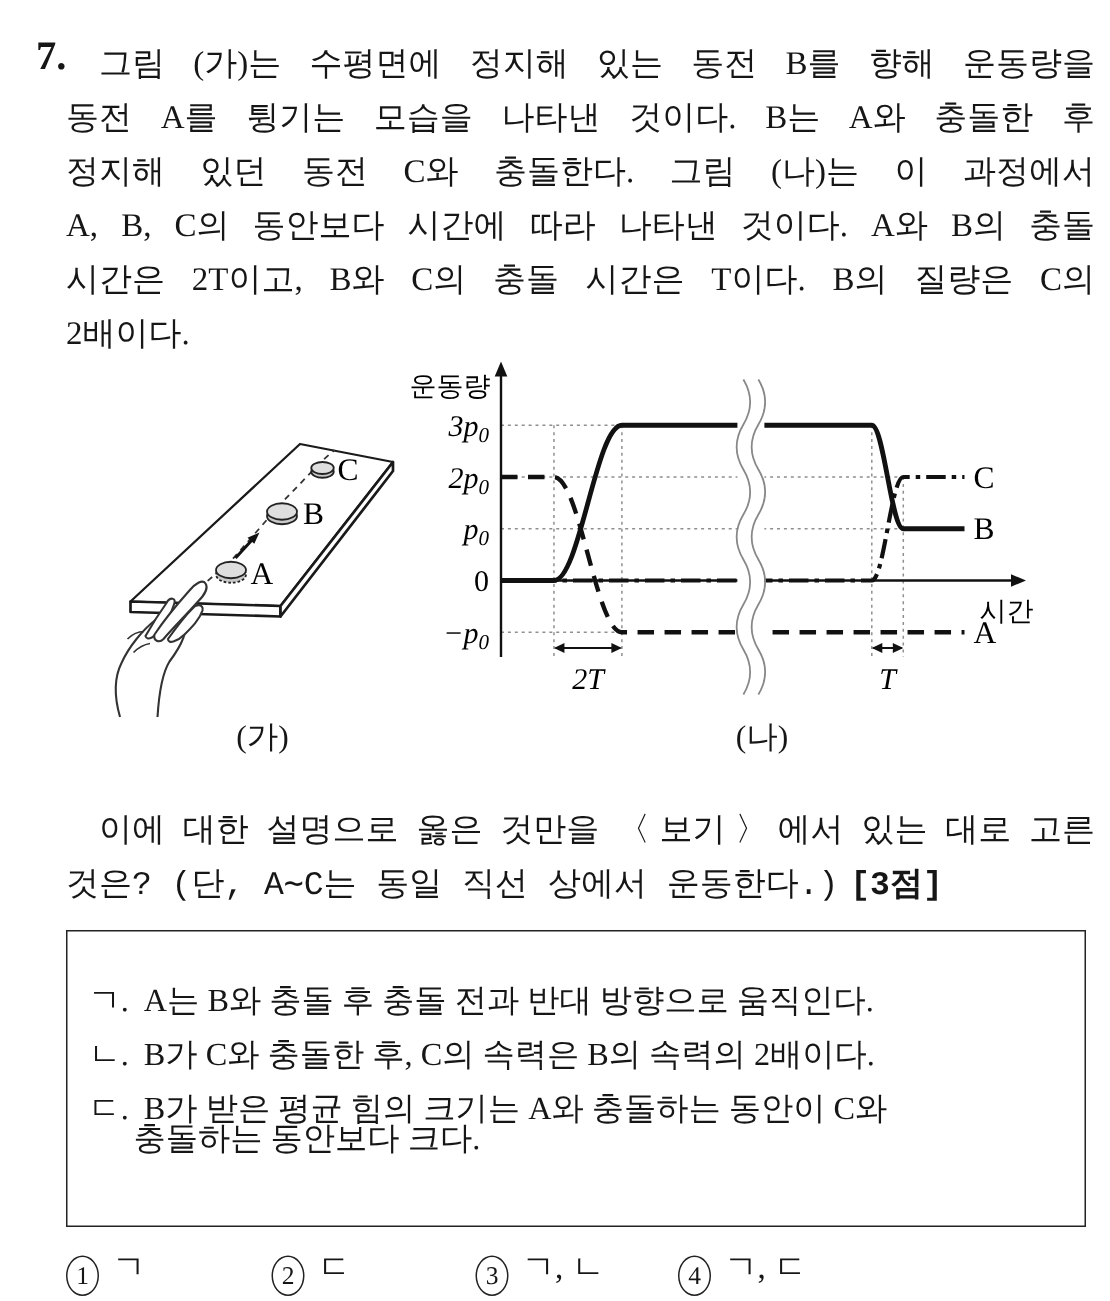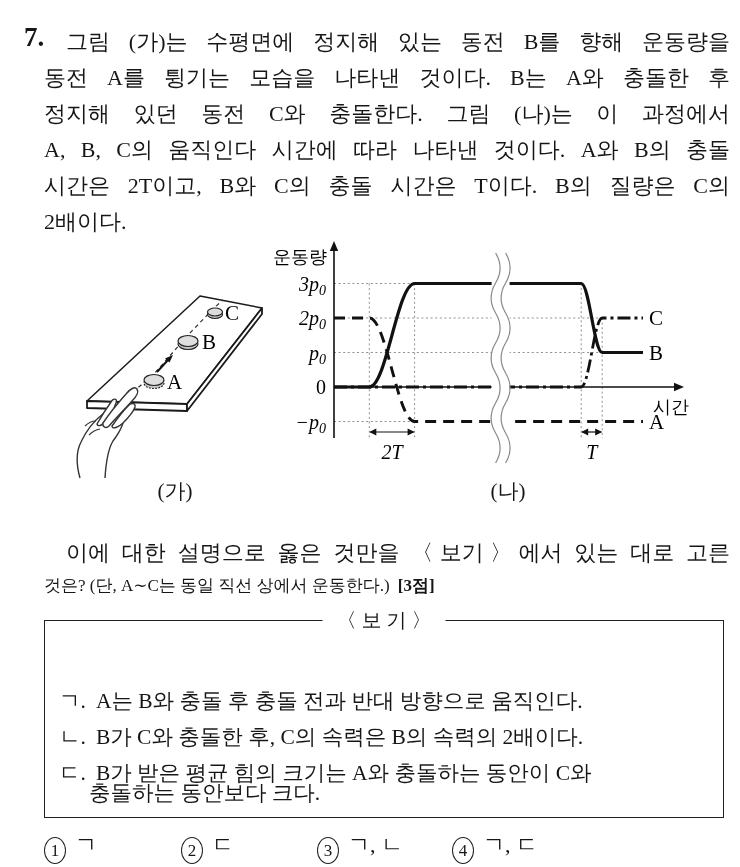--- a/index.html
+++ b/index.html
@@ -4,46 +4,46 @@
 <style>
   html,body{margin:0;padding:0;background:#ffffff;}
   .page{position:relative;width:740px;height:867px;background:#fff;
         font-family:"Liberation Serif","DejaVu Serif",serif;color:#161616;overflow:hidden;}
   .q-num{position:absolute;left:24px;top:22px;font-size:27px;font-weight:bold;}
   .q-line{position:absolute;left:44px;width:686px;font-size:22px;line-height:30px;
           text-align:justify;text-align-last:justify;}
   .q-line.first{left:66px;width:664px;}
   .q-line.noj{text-align:center;text-align-last:left;}
   .caption{position:absolute;top:477px;width:120px;text-align:center;font-size:21px;}
-  .prompt2{position:absolute;left:44px;top:574px;font-size:17px;}
+  .prompt2{position:absolute;left:44px;top:574px;font-size:22px;font-family:Liberation Mono, monospace;}
   .score{font-weight:bold;margin-left:8px;}
   .bogi-box{position:absolute;left:44px;top:620px;width:678px;height:196px;
             border:1.6px solid #222;}
   .bogi-title{position:absolute;top:-14px;left:50%;transform:translateX(-50%);
               background:#fff;padding:0 14px;font-size:20px;white-space:nowrap;}
-  .bogi-row{position:absolute;left:14px;font-size:21.5px;white-space:nowrap;margin-top:34px;}
+  .bogi-row{position:absolute;left:14px;font-size:21.5px;white-space:nowrap;}
   .bogi-row .marker{margin-right:10px;}
   .bogi-row.cont{left:44px;}
   .choice{position:absolute;top:830px;font-size:22px;white-space:nowrap;cursor:pointer;}
   .cnum{display:inline-block;width:20px;height:25px;border:1.6px solid #222;border-radius:50%;
         text-align:center;line-height:25px;font-size:17px;margin-right:9px;vertical-align:-4px;
         font-family:"Liberation Serif","DejaVu Serif",serif;}
   svg text{font-family:"Liberation Serif","DejaVu Serif",serif;}
   svg .kr{font-family:"Liberation Sans","DejaVu Sans",sans-serif;}
 </style>
 </head>
 <body>
 
 <div class="page">
 
   <div class="q-num">7.</div>
   <div class="q-line first" style="top:27px">그림 (가)는 수평면에 정지해 있는 동전 B를 향해 운동량을</div>
   <div class="q-line" style="top:63px">동전 A를 튕기는 모습을 나타낸 것이다. B는 A와 충돌한 후</div>
   <div class="q-line" style="top:99px">정지해 있던 동전 C와 충돌한다. 그림 (나)는 이 과정에서</div>
-  <div class="q-line" style="top:135px">A, B, C의 움직인다 시간에 따라 나타낸 것이다. A와 B의 충돌</div>
+  <div class="q-line" style="top:135px">A, B, C의 동안보다 시간에 따라 나타낸 것이다. A와 B의 충돌</div>
   <div class="q-line" style="top:171px">시간은 2T이고, B와 C의 충돌 시간은 T이다. B의 질량은 C의</div>
   <div class="q-line noj" style="top:207px">2배이다.</div>
 
   <svg style="position:absolute;left:35px;top:285px" width="235" height="215" viewBox="35 285 235 215">
     <path d="M200,296 L262,308 L187,404 L87,401 Z" fill="#fff" stroke="#1a1a1a" stroke-width="1.5" stroke-linejoin="round"></path>
     <path d="M87,401 L187,404 L187,411 L87,408 Z" fill="#fff" stroke="#1a1a1a" stroke-width="1.8" stroke-linejoin="round"></path>
     <path d="M187,404 L262,308 L262,314 L187,411 Z" fill="#fff" stroke="#1a1a1a" stroke-width="1.8" stroke-linejoin="round"></path>
     <path d="M127,397 L154,374 L188,335 L215,307 L223,300" fill="none" stroke="#333" stroke-width="1.2" stroke-dasharray="4 3.5"></path>
     <line x1="157" y1="372" x2="168" y2="360" stroke="#111" stroke-width="2"></line>
     <polygon points="173,355 169.5,362.5 165,358.5" fill="#111"></polygon>
@@ -113,21 +113,20 @@
 
   <div class="caption" style="left:115px">(가)</div>
   <div class="caption" style="left:448px">(나)</div>
 
   <div class="q-line first" style="top:538px">이에 대한 설명으로 옳은 것만을 〈보기〉에서 있는 대로 고른</div>
   <div class="prompt2">
     <span>것은? (단, A∼C는 동일 직선 상에서 운동한다.)</span><span class="score">[3점]</span>
   </div>
 
   <div class="bogi-box">
-    <div class="bogi-title">〈 보 기 〉</div>
     <div class="bogi-row" style="top:31px">
       <span class="marker">ㄱ.</span><span>A는 B와 충돌 후 충돌 전과 반대 방향으로 움직인다.</span>
     </div>
     <div class="bogi-row" style="top:67px">
       <span class="marker">ㄴ.</span><span>B가 C와 충돌한 후, C의 속력은 B의 속력의 2배이다.</span>
     </div>
     <div class="bogi-row" style="top:103px">
       <span class="marker">ㄷ.</span><span>B가 받은 평균 힘의 크기는 A와 충돌하는 동안이 C와</span>
     </div>
     <div class="bogi-row cont" style="top:123px">

